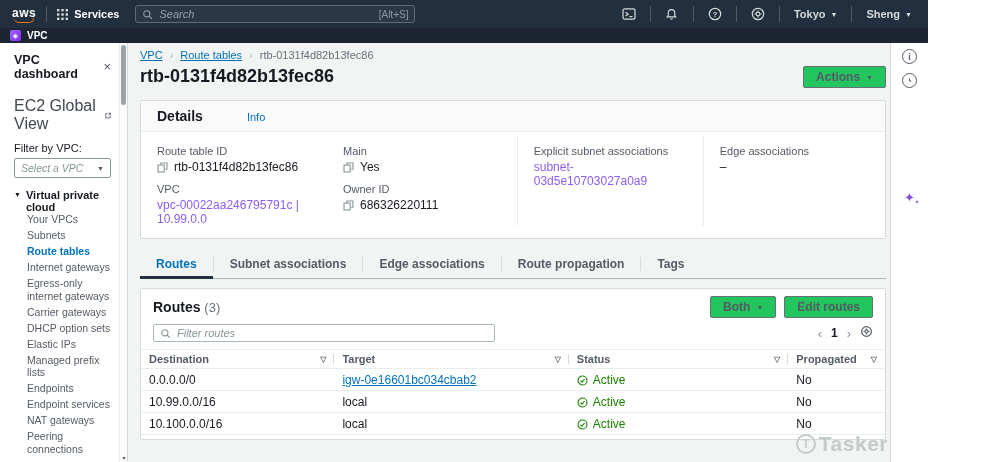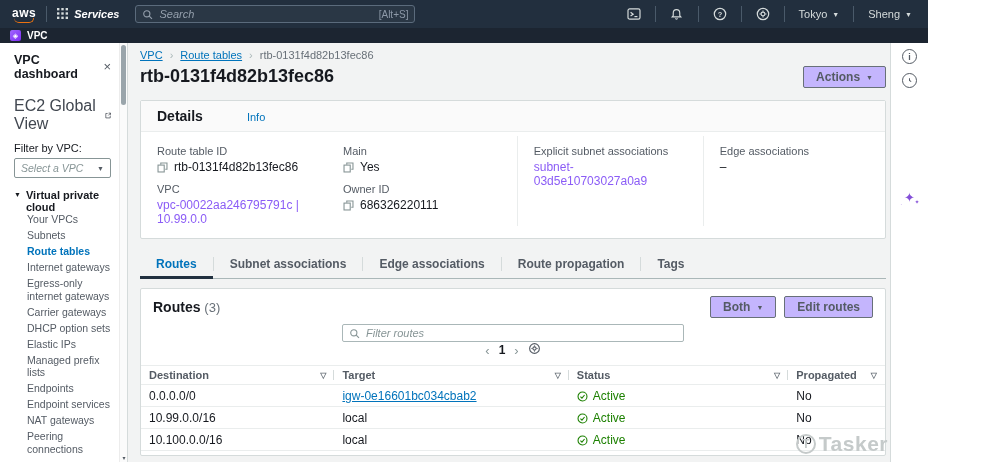--- a/index.html
+++ b/index.html
@@ -7,30 +7,30 @@
   .screen { position:relative; width:928px; height:462px; overflow:hidden;
             font-family:"Liberation Sans", sans-serif; background:#f2f3f3; color:#16191f; }
 
   
   .topbar { position:absolute; left:0; top:0; right:0; height:28px; background:#222f3e;
             display:flex; align-items:center; padding:0 12px; z-index:5; }
   .aws-logo { color:#fff; font-weight:bold; font-size:12px; letter-spacing:.5px; position:relative; padding-bottom:3px; }
   .aws-logo::after { content:""; position:absolute; left:2px; right:2px; bottom:0; height:4px;
                      border:1.5px solid #ec7211; border-top:none; border-radius:0 0 8px 8px; border-left:none; }
   .tb-div { width:1px; height:16px; background:#4a5a6a; margin:0 10px; }
-  .services { display:flex; align-items:flex-start; gap:6px; color:#fff; font-size:11px; font-weight:bold;font-style:italic; }
+  .services { display:flex; align-items:center; gap:6px; color:#fff; font-size:11px; font-weight:bold; }
   .searchbox { margin-left:16px; width:280px; height:18px; border:1px solid #5b6b7c; border-radius:3px;
                display:flex; align-items:center; padding:0 6px; gap:6px; background:rgba(255,255,255,.04); }
   .searchbox input { flex:1; background:transparent; border:none; outline:none; color:#d5dbdb; font-size:11px;
                      font-family:"Liberation Sans", sans-serif; }
   .searchbox input::placeholder { color:#95a0ad; font-style:italic; }
   .shortcut { color:#8d99a8; font-size:10px; }
   .tb-right { margin-left:auto; display:flex; align-items:center; }
   .tb-icon { display:flex; align-items:center; justify-content:center; width:22px; color:#d5dbdb; }
-  .tb-menu { color:#d5dbdb; font-size:11px; font-weight:normal; display:flex; align-items:center; gap:5px; padding:0 4px; }
+  .tb-menu { color:#d5dbdb; font-size:11px; font-weight:bold; display:flex; align-items:center; gap:5px; padding:0 4px; }
   .caret { font-size:7px; color:#d5dbdb; }
 
   
   .appbar { position:absolute; left:0; top:28px; right:0; height:15px; background:#1c2531;
             display:flex; align-items:center; padding:0 10px; gap:6px; z-index:5; }
   .vpc-ico { width:11px; height:11px; border-radius:2px; background:linear-gradient(135deg,#a166ff,#7d2df2);
              display:flex; align-items:center; justify-content:center; color:#fff; font-size:7px; }
   .appbar span.applabel { color:#fff; font-size:10px; font-weight:bold; }
 
   
@@ -66,21 +66,21 @@
   .q-icon .dot { position:absolute; font-size:6px; right:-1px; bottom:0; }
   .q-icon .dot2 { position:absolute; font-size:5px; left:0; bottom:-2px; }
 
   
   .main { position:absolute; left:128px; right:38px; top:43px; bottom:0; padding:6px 4px 0 12px; overflow:hidden; }
   .breadcrumb { font-size:11px; color:#687078; display:flex; align-items:center; }
   .breadcrumb a { color:#0073bb; text-decoration:underline; cursor:pointer; }
   .bc-sep { color:#aab7b8; margin:0 7px; font-size:11px; }
   .title-row { display:flex; align-items:flex-start; justify-content:space-between; margin-top:5px; }
   .page-title { font-size:18px; font-weight:bold; color:#16191f; }
-  .btn { display:inline-flex; align-items:center; gap:6px; background:#c4b5fd; border:1px solid #687078;
+  .btn { display:inline-flex; align-items:center; gap:6px; background:#22c55e; border:1px solid #687078;
          border-radius:2px; color:#545b64; font-weight:bold; font-size:12px; padding:3px 12px; cursor:pointer; }
   .btn .caret { color:#545b64; font-size:7px; }
 
   .card { background:#fff; border:1px solid #d5dbdb; border-radius:2px; }
   .details-card { margin-top:12px; }
   .card-head { padding:7px 16px; background:#fafafa; border-bottom:1px solid #eaeded;
                display:flex; align-items:baseline; gap:8px; }
   .card-head .h { font-size:14px; font-weight:bold; color:#16191f; }
   .info-link { font-size:11px; color:#0073bb; cursor:pointer;margin-left:36px; }
   .details-body { display:grid; grid-template-columns:25% 25.5% 25% 24.5%; padding:4px 0 12px; }
@@ -97,21 +97,21 @@
   .tab.active { color:#0073bb; }
   .tab.active::after { content:""; position:absolute; left:0; right:0; bottom:-1px; height:3px; background:#21303f; }
   .tabdiv { width:1px; background:#d5dbdb; margin:5px 0 7px; }
 
   
   .routes-card { margin-top:9px; }
   .routes-head { display:flex; align-items:center; justify-content:space-between; padding:7px 12px 0; }
   .routes-title { font-size:14px; font-weight:bold; color:#16191f; }
   .routes-count { font-weight:normal; color:#687078; font-size:13px; }
   .head-actions { display:flex; gap:8px; }
-  .filter-row { display:flex; align-items:center; justify-content:space-between; padding:6px 12px 7px;flex-direction:column; }
+  .filter-row { display:flex; align-items:center; justify-content:space-between; padding:6px 12px 7px; }
   .filter-box { width:342px; height:18px; border:1px solid #aab7b8; border-radius:2px; display:flex;
                 align-items:center; gap:6px; padding:0 6px; background:#fff; }
   .filter-box input { flex:1; border:none; outline:none; font-size:11px; color:#16191f;
                       font-family:"Liberation Sans", sans-serif; }
   .filter-box input::placeholder { color:#879596; font-style:italic; }
   .pager { display:flex; align-items:center; gap:9px; color:#879596; font-size:13px; }
   .pager .pg-num { color:#16191f; font-weight:bold; font-size:12px; }
   .pager .chev { cursor:pointer; }
 
   .tgrid { display:grid; grid-template-columns:26% 31.5% 29.5% 13%; }

